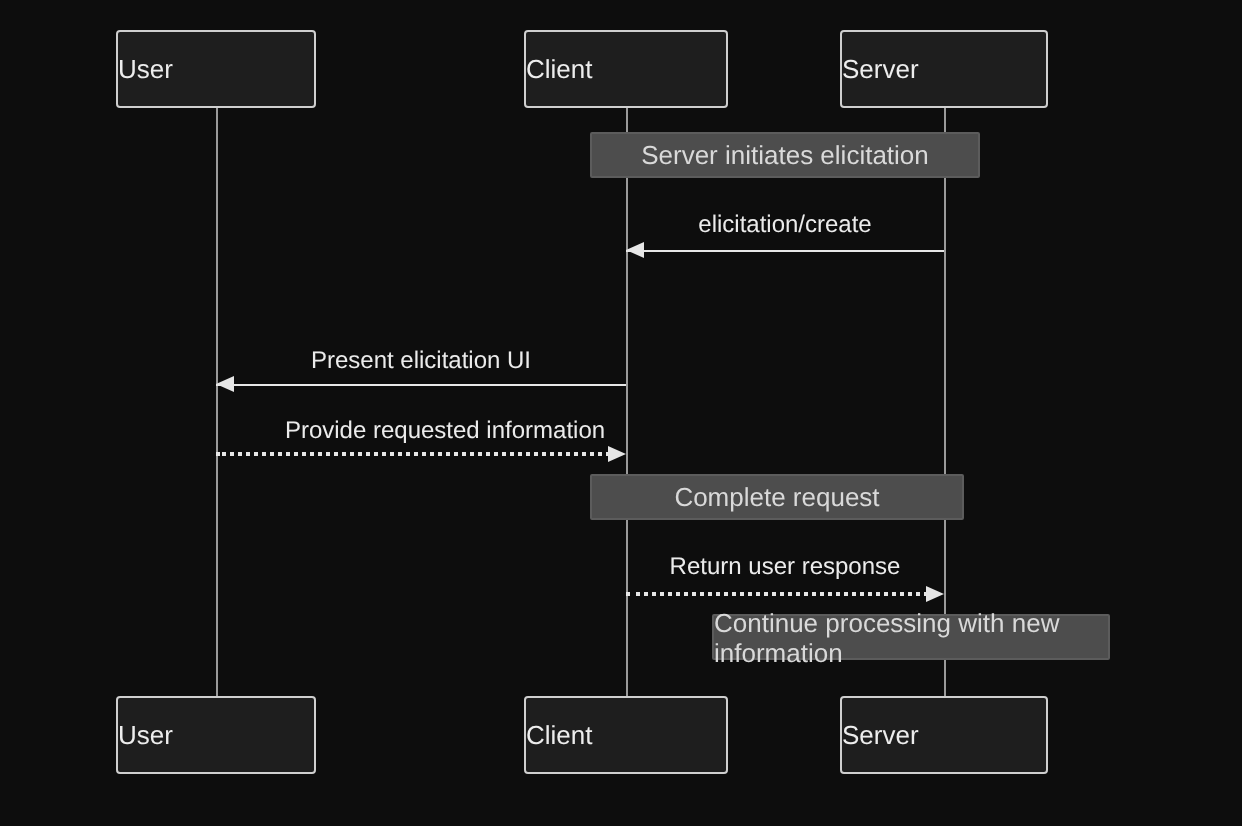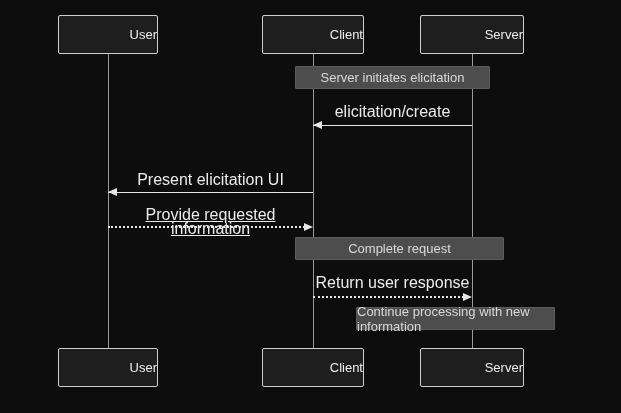--- a/index.html
+++ b/index.html
@@ -16,21 +16,21 @@
     overflow: hidden;
   }
   .actor {
     position: absolute;
     height: 39px;
     background: #1e1e1e;
     border: 1px solid #cfcfcf;
     border-radius: 2px;
     display: flex;
     align-items: center;
-    justify-content: flex-end;
+    justify-content: flex-start;
     color: #ededed;
     font-size: 13px;
     box-sizing: border-box;
   }
   .lifeline {
     position: absolute;
     top: 54px;
     height: 294px;
     width: 1px;
     background: #9a9a9a;
@@ -45,21 +45,21 @@
     align-items: center;
     justify-content: center;
     color: #d9d9d9;
     font-size: 13px;
     box-sizing: border-box;
   }
   .msg-label {
     position: absolute;
     text-align: center;
     color: #ebebeb;
-    font-size: 16px;
+    font-size: 12px;
     line-height: 14px;
   }
   .msg-line {
     position: absolute;
     height: 0;
     border-top: 1px solid #e6e6e6;
   }
   .msg-line.dotted {
     border-top-style: dotted;
     border-top-width: 2px;
@@ -97,25 +97,25 @@
 
   <div class="msg-label" style="left:313px; top:105px; width:159px;">elicitation/create</div>
   <div class="msg-line" style="left:313px; top:125px; width:159px;"></div>
   <div class="arrowhead left" style="left:313px; top:121px;"></div>
 
 
   <div class="msg-label" style="left:108px; top:173px; width:205px;">Present elicitation UI</div>
   <div class="msg-line" style="left:108px; top:192px; width:205px;"></div>
   <div class="arrowhead left" style="left:108px; top:188px;"></div>
 
-  <div class="msg-label" style="left:108px; top:208px; width:205px;text-decoration:underline;">Provide requested information</div>
+  <div class="msg-label" style="left:120px; top:208px; width:205px;">Provide requested information</div>
   <div class="msg-line dotted" style="left:108px; top:226px; width:197px;"></div>
   <div class="arrowhead right" style="left:304px; top:223px;"></div>
 
-  <div class="note" style="left:295px; top:237px; width:209px;">Complete request</div>
+  <div class="note" style="left:295px; top:237px; width:187px;">Complete request</div>
 
   <div class="msg-label" style="left:313px; top:276px; width:159px;text-align:center;">Return user response</div>
   <div class="msg-line dotted" style="left:313px; top:296px; width:151px;"></div>
   <div class="arrowhead right" style="left:463px; top:293px;"></div>
 
   <div class="note" style="left:356px; top:307px; width:199px;">Continue processing with new information</div>
 
   <div class="actor" style="left:58px;  top:348px; width:100px;">
     <span>User</span>
   </div>

